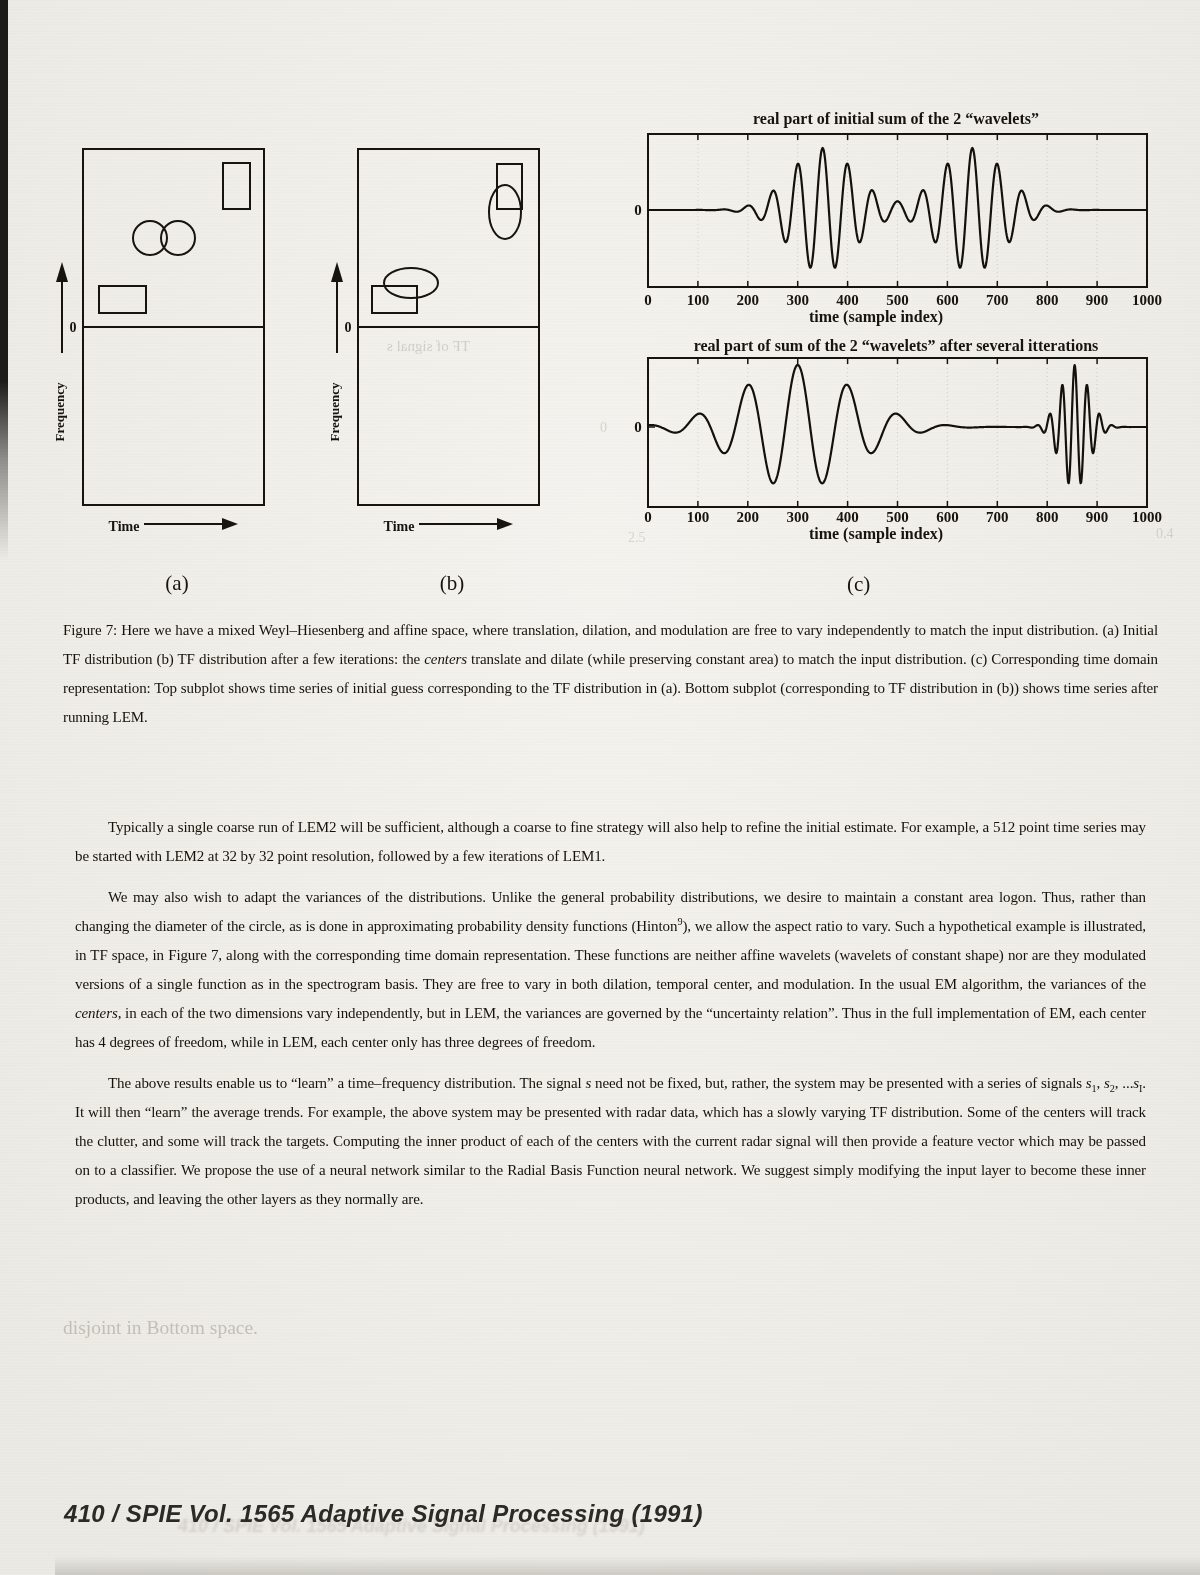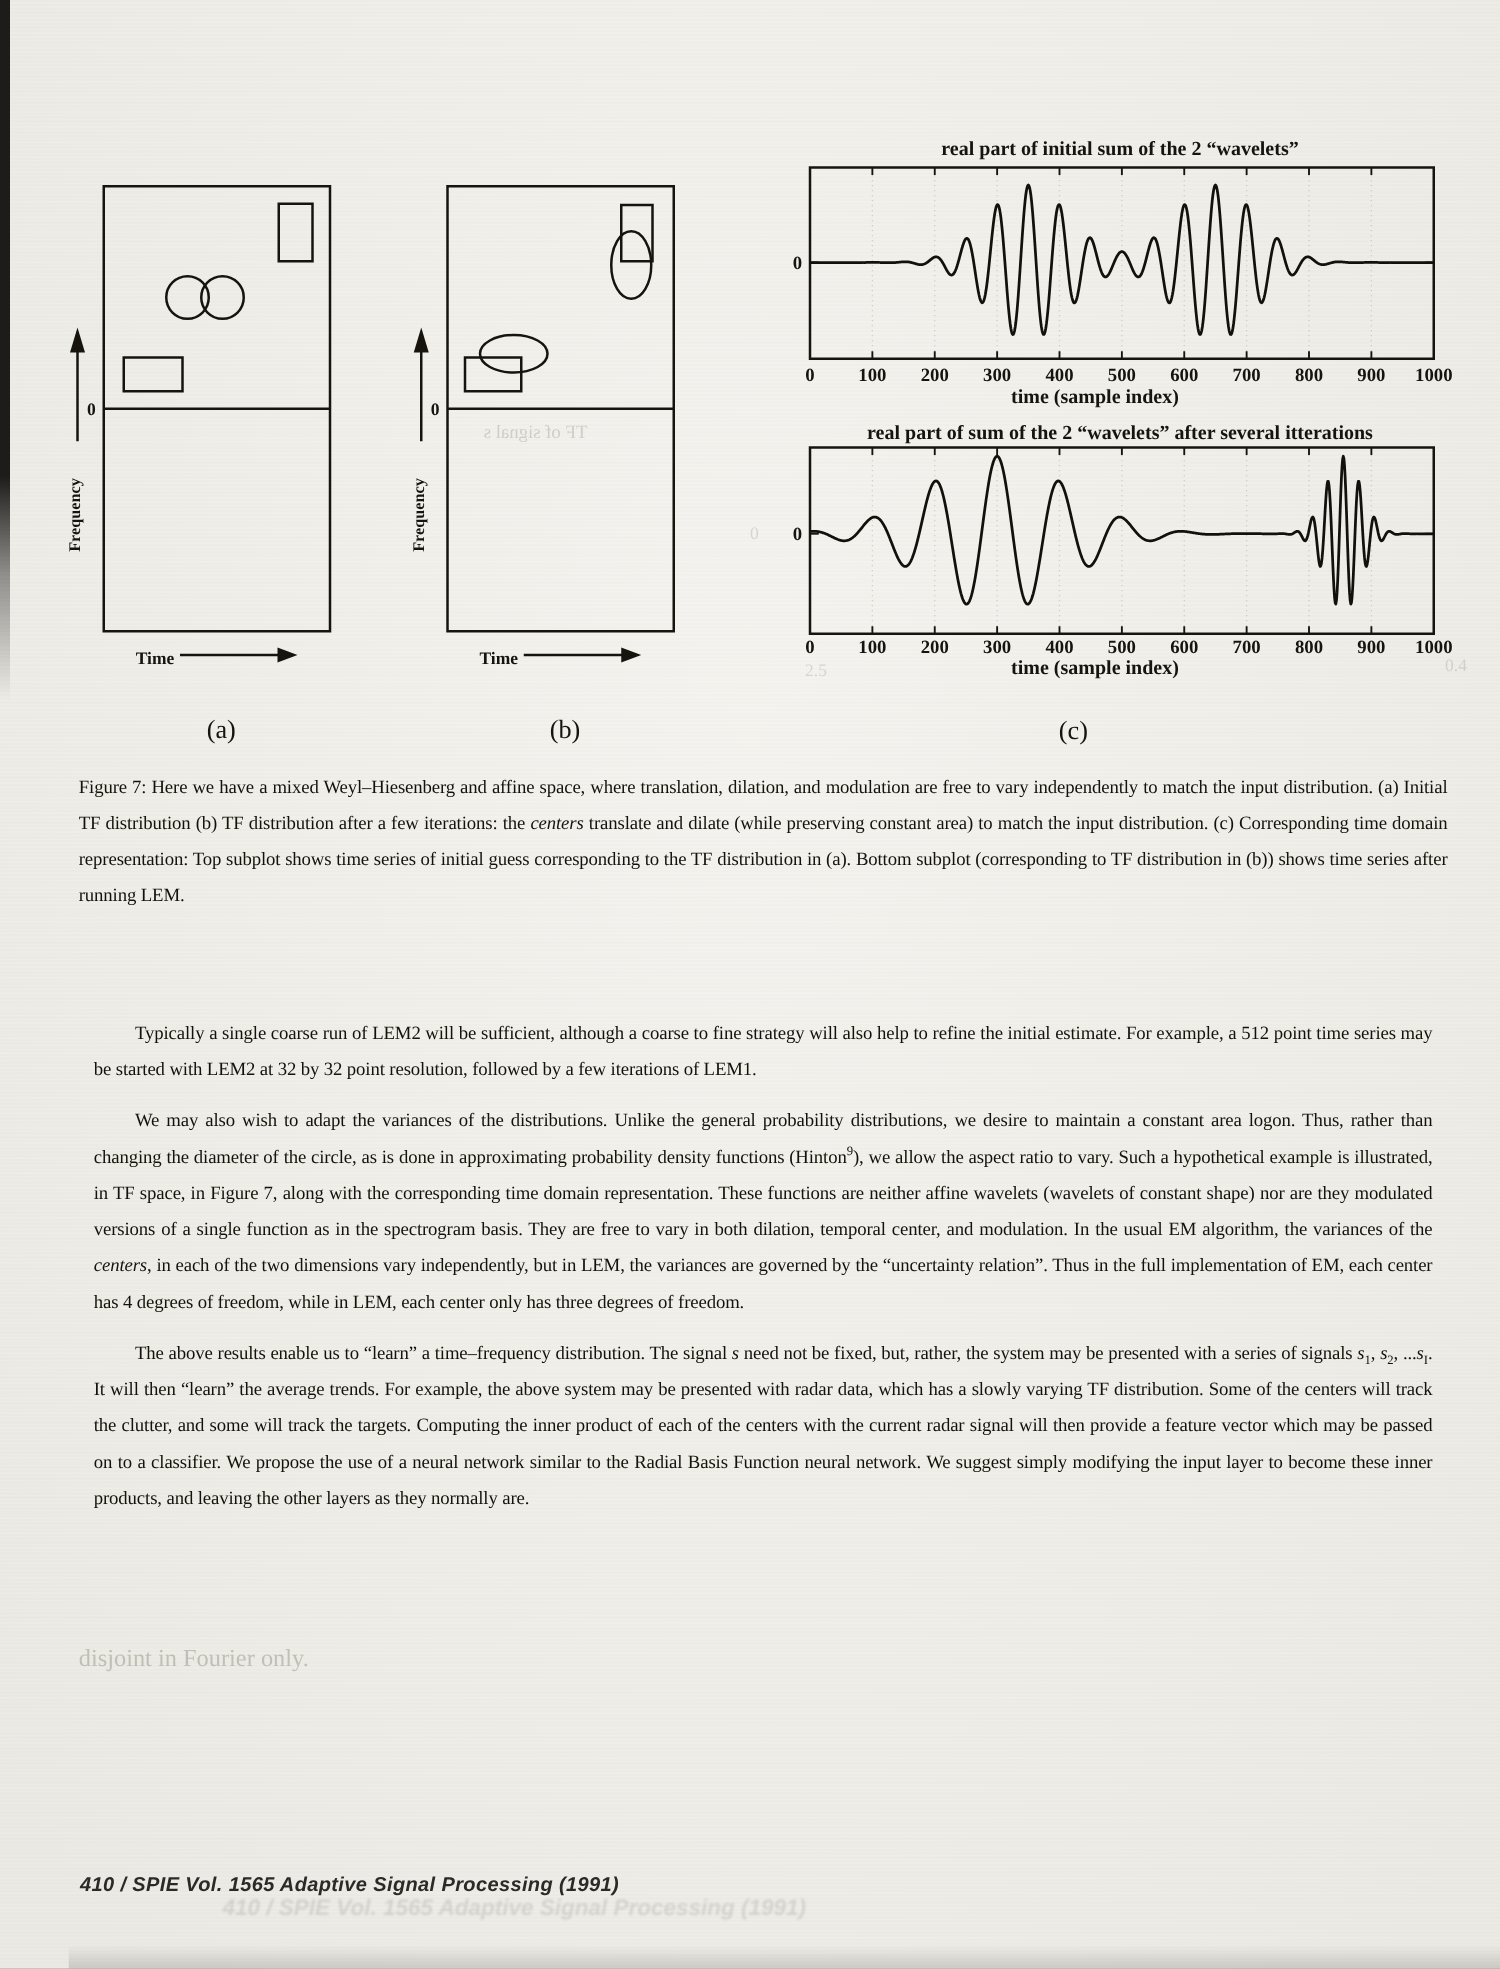--- a/index.html
+++ b/index.html
@@ -12,21 +12,21 @@
   svg.fig{position:absolute;overflow:visible;}
   svg text{font-family:"Liberation Serif",serif;fill:#17140e;}
   .text-block{position:absolute;left:63px;width:1095px;text-align:justify;
     font-size:15px;line-height:29px;letter-spacing:-0.1px;color:#151209;}
   .para{margin:12px;text-indent:33px;}
   .i{font-style:italic;}
   .sup{vertical-align:super;font-size:0.68em;line-height:0;}
   .sub{vertical-align:sub;font-size:0.68em;line-height:0;}
   .sublabel{position:absolute;font-size:21px;color:#17140e;}
   .footer{position:absolute;left:64px;top:1500px;font-family:"Liberation Sans",sans-serif;
-    font-style:italic;font-weight:600;font-size:16px;letter-spacing:0.3px;color:#2b2a26;}
+    font-style:italic;font-weight:600;font-size:24px;letter-spacing:0.3px;color:#2b2a26;}
   .ghost-line{position:absolute;left:63px;width:1095px;font-size:19.5px;line-height:29px;
     color:rgba(95,88,72,0.30);filter:blur(0.5px);}
   .ghost-footer{position:absolute;left:178px;top:1516px;font-family:"Liberation Sans",sans-serif;
     font-style:italic;font-weight:600;font-size:18px;color:rgba(70,66,58,0.14);filter:blur(1px);}
   .ghost-mirror{position:absolute;left:387px;top:338px;font-size:15px;
     color:rgba(75,70,58,0.20);filter:blur(0.6px);transform:scaleX(-1);}
   .fragment{position:absolute;font-size:14px;color:rgba(70,64,52,0.16);filter:blur(0.6px);}
   .edge-strip{position:absolute;left:0;top:0;width:8px;height:560px;
     background:linear-gradient(to bottom,#1d1c1a 0,#1d1c1a 68%,rgba(29,28,26,0.45) 82%,rgba(29,28,26,0) 100%);}
   .bottom-band{position:absolute;left:55px;right:0;top:1556px;height:19px;
@@ -170,25 +170,25 @@
   <div class="sublabel" style="left:847px;top:572px">(c)</div>
 
   <div class="text-block" style="top:616px"><span>Figure 7: Here we have a mixed Weyl–Hiesenberg and affine space, where translation, dilation, and modulation are free to vary independently to match the input distribution. (a) Initial TF distribution (b) TF distribution after a few iterations: the </span><span class="i">centers</span><span> translate and dilate (while preserving constant area) to match the input distribution. (c) Corresponding time domain representation: Top subplot shows time series of initial guess corresponding to the TF distribution in (a). Bottom subplot (corresponding to TF distribution in (b)) shows time series after running LEM.</span></div>
 
   <div class="text-block" style="top:801px">
     <p class="para"><span>Typically a single coarse run of LEM2 will be sufficient, although a coarse to fine strategy will also help to refine the initial estimate. For example, a 512 point time series may be started with LEM2 at 32 by 32 point resolution, followed by a few iterations of LEM1.</span></p>
     <p class="para"><span>We may also wish to adapt the variances of the distributions. Unlike the general probability distributions, we desire to maintain a constant area logon. Thus, rather than changing the diameter of the circle, as is done in approximating probability density functions (Hinton</span><span class="sup">9</span><span>), we allow the aspect ratio to vary. Such a hypothetical example is illustrated, in TF space, in Figure 7, along with the corresponding time domain representation. These functions are neither affine wavelets (wavelets of constant shape) nor are they modulated versions of a single function as in the spectrogram basis. They are free to vary in both dilation, temporal center, and modulation. In the usual EM algorithm, the variances of the </span><span class="i">centers</span><span>, in each of the two dimensions vary independently, but in LEM, the variances are governed by the “uncertainty relation”. Thus in the full implementation of EM, each center has 4 degrees of freedom, while in LEM, each center only has three degrees of freedom.</span></p>
     <p class="para"><span>The above results enable us to “learn” a time–frequency distribution. The signal </span><span class="i">s</span><span> need not be fixed, but, rather, the system may be presented with a series of signals </span><span class="i">s</span><span class="sub">1</span><span>, </span><span class="i">s</span><span class="sub">2</span><span>, ...</span><span class="i">s</span><span class="sub">I</span><span>. It will then “learn” the average trends. For example, the above system may be presented with radar data, which has a slowly varying TF distribution. Some of the centers will track the clutter, and some will track the targets. Computing the inner product of each of the centers with the current radar signal will then provide a feature vector which may be passed on to a classifier. We propose the use of a neural network similar to the Radial Basis Function neural network. We suggest simply modifying the input layer to become these inner products, and leaving the other layers as they normally are.</span></p>
   </div>
 
-  <div class="ghost-line" style="top:1313px">disjoint in Fourier only.</div>
+  <div class="ghost-line" style="top:1313px">disjoint in Bottom space.</div>
   <div class="ghost-mirror">TF of signal s</div>
   <div class="ghost-footer">410 / SPIE Vol. 1565 Adaptive Signal Processing (1991)</div>
   <div id="ghost-layer">
-      <div class="fragment" style="left: 644px; top: 530px;">2.5</div>
+      <div class="fragment" style="left: 628px; top: 530px;">2.5</div>
       <div class="fragment" style="left: 600px; top: 420px;">0</div>
       <div class="fragment" style="left: 1156px; top: 526px;">0.4</div>
     </div>
 
   <div class="footer">410  /  SPIE Vol. 1565 Adaptive Signal Processing (1991)</div>
 
   <div class="bottom-band"></div>
 </div>
 
 </body></html>

